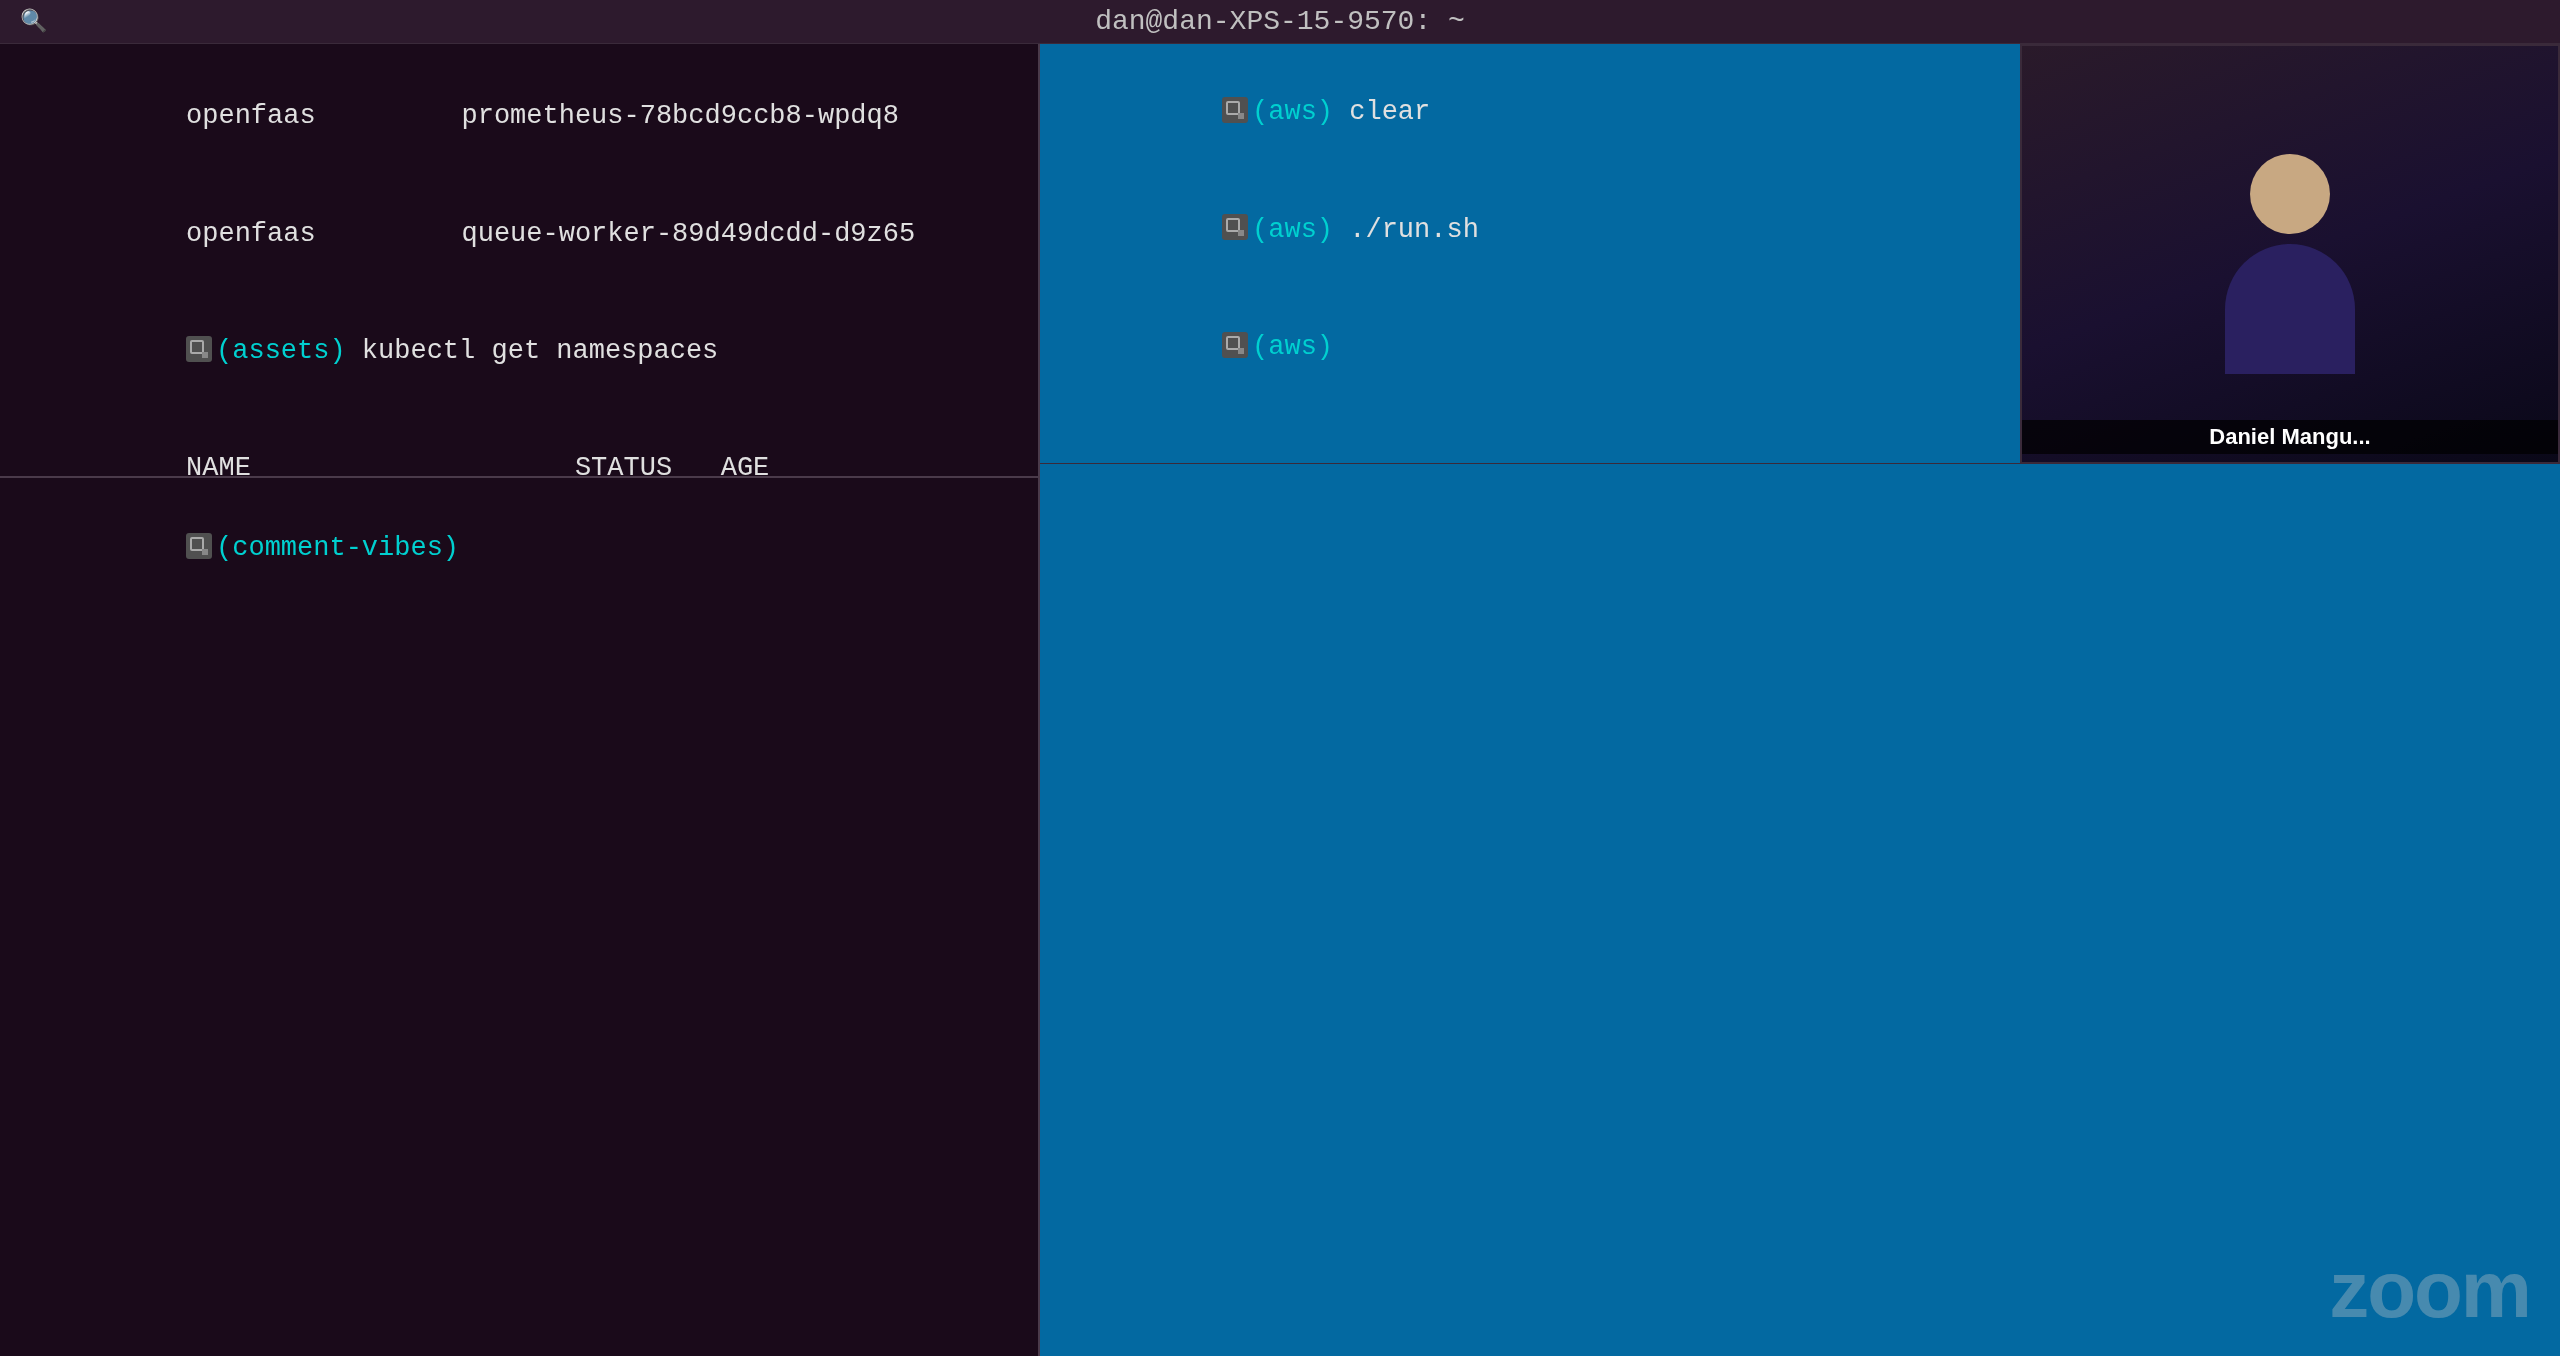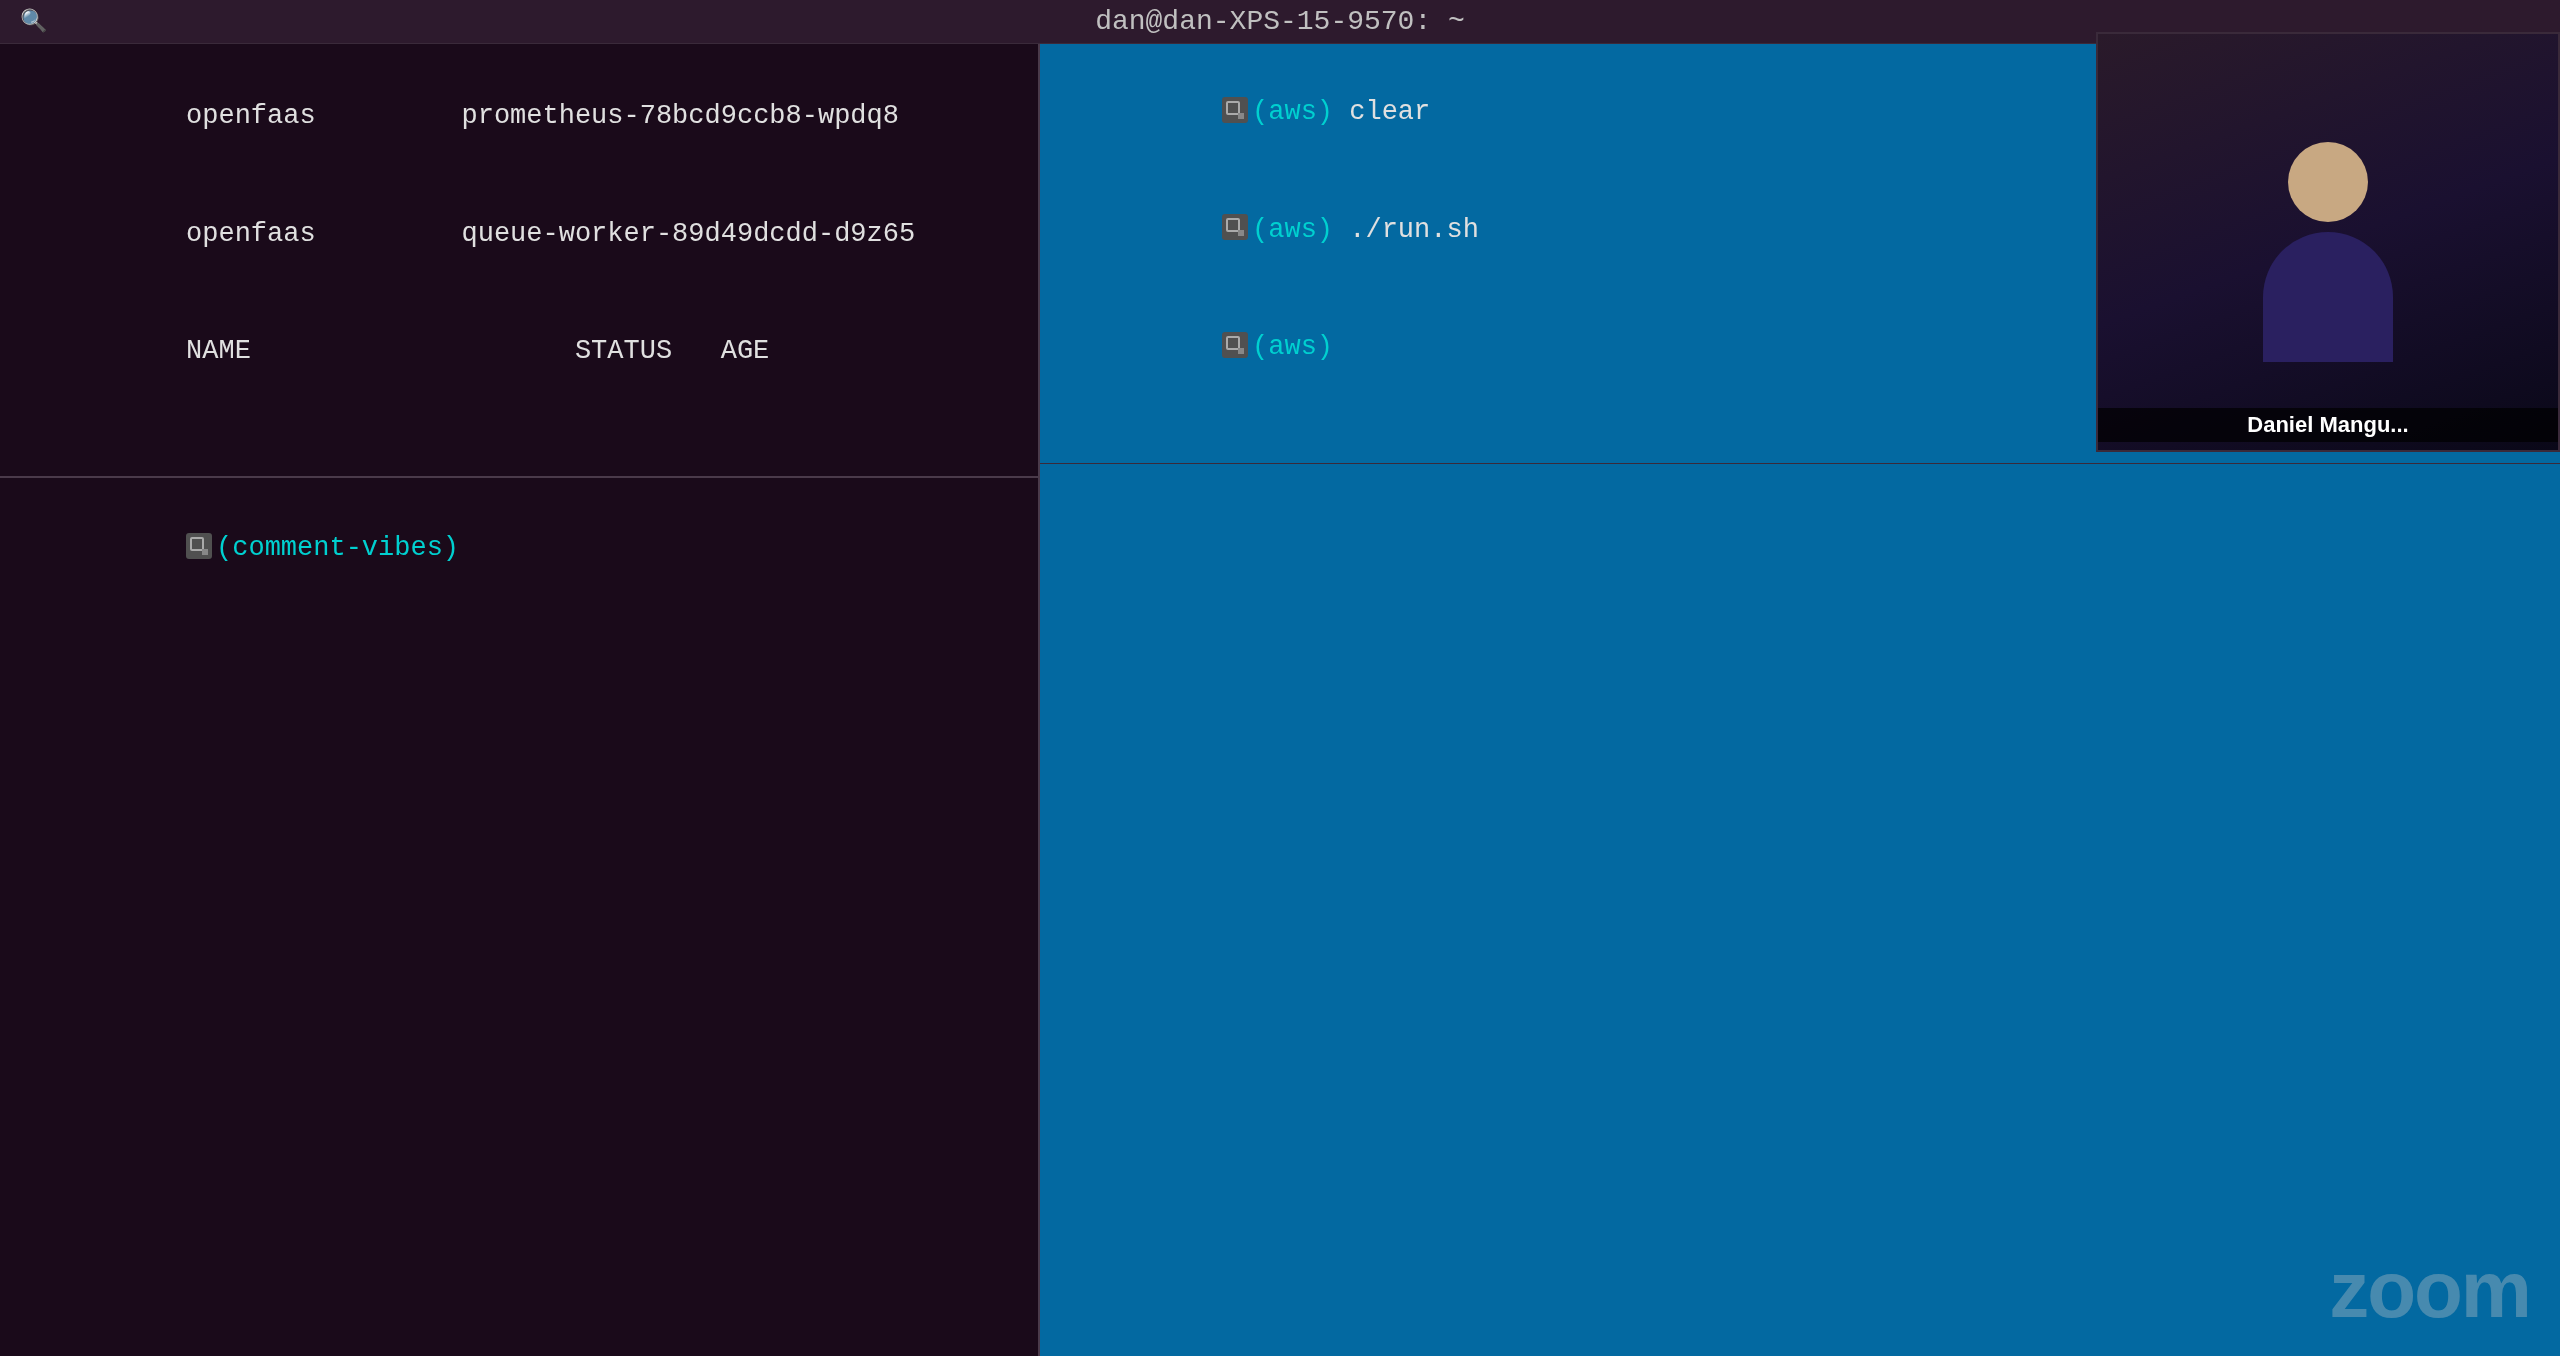--- a/index.html
+++ b/index.html
@@ -95,23 +95,23 @@
     
     #right-top {
       height: 420px;
       border-bottom: 1px solid #3a2a3a;
       padding: 6px 10px;
     }
 
     
     #video-panel {
       position: absolute;
-      top: 32px;
+      top: 44px;
       right: 0;
-      width: 464px;
+      width: 540px;
       height: 420px;
       background: #0a0a0a;
       border: 2px solid #3a2a3a;
       overflow: hidden;
       display: flex;
       flex-direction: column;
       align-items: center;
       justify-content: center;
     }
     #video-avatar {
@@ -222,20 +222,23 @@
       <div class="terminal-content">
 
         <div class="term-line">
           <span class="white">openfaas</span><span class="white">         prometheus-78bcd9ccb8-wpdq8                 </span>
         </div>
 
         <div class="term-line">
           <span class="white">openfaas</span><span class="white">         queue-worker-89d49dcdd-d9z65                </span>
         </div>
 
+        <div class="term-line">
+          <span class="prompt-icon"></span><span class="cyan">(assets)</span><span class="white"> kubectl get namespaces</span>
+        </div>
 
         <div class="term-line">
           <span class="white">NAME                    STATUS   AGE</span>
         </div>
 
       </div>
     </div>
 
     <div id="left-bottom">
       <div class="terminal-content">

